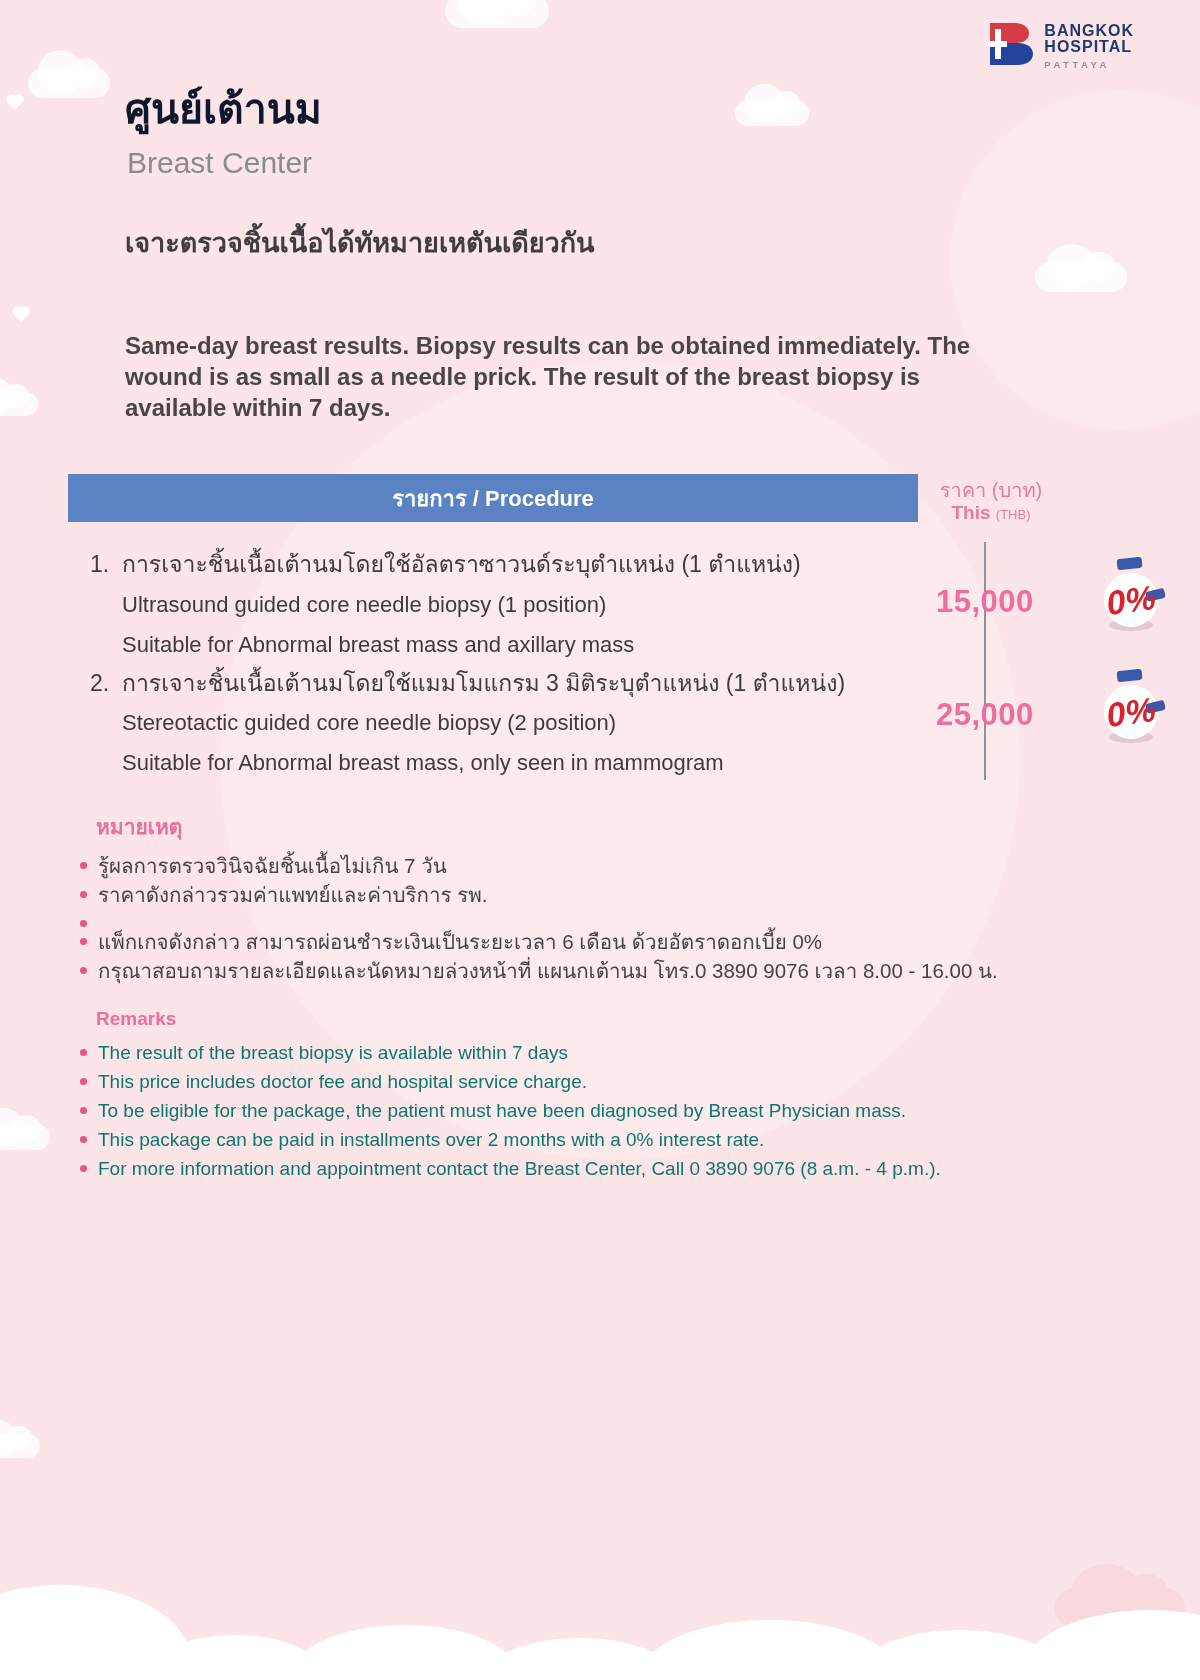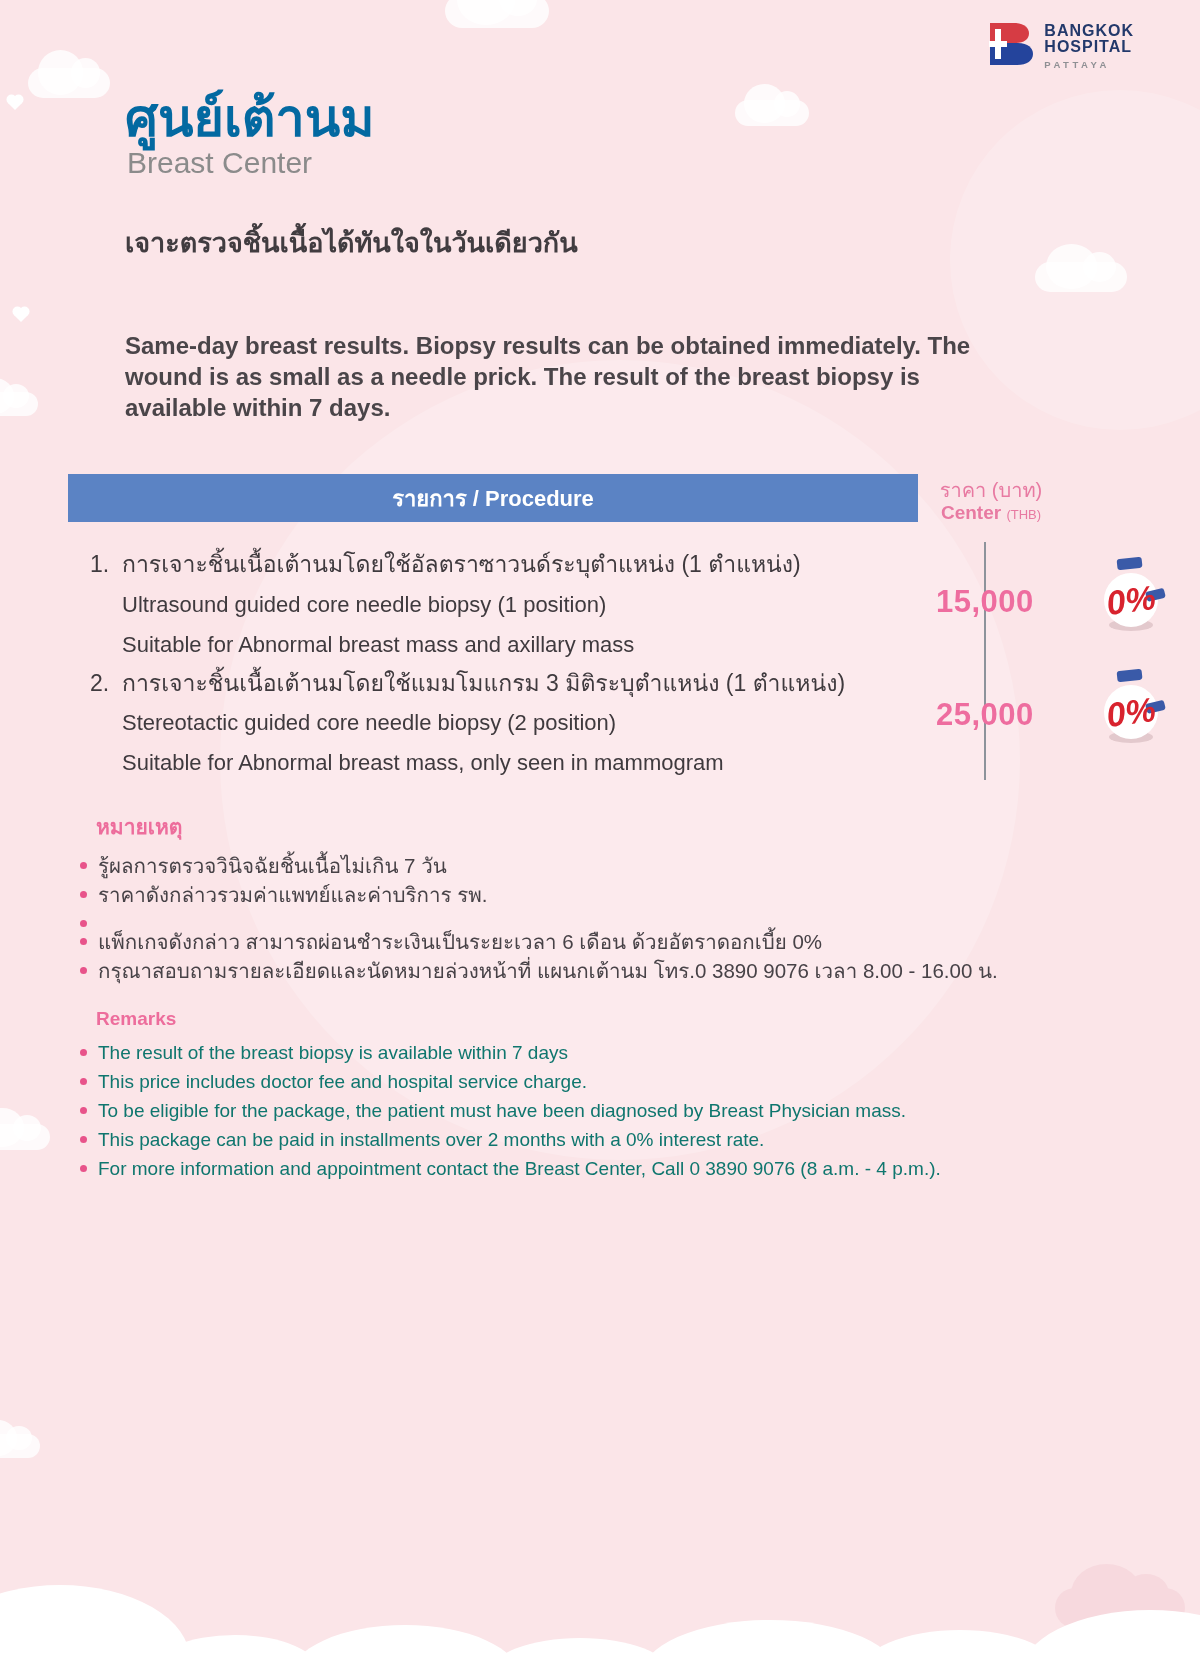--- a/index.html
+++ b/index.html
@@ -41,21 +41,21 @@
   .b6 { left:860px;  bottom:-35px; width:200px; height:85px; }
   .b7 { left:1020px; bottom:-60px; width:260px; height:130px; }
 
   
   .logo { position:absolute; top:22px; right:66px; display:flex; align-items:flex-end; gap:10px; }
   .logo-text { display:flex; flex-direction:column; }
   .logo-line { color:#23396b; font-weight:bold; font-size:16px; letter-spacing:1px; line-height:16px; }
   .logo-sub  { color:#8f9094; font-size:9.5px; letter-spacing:3.5px; margin-top:4px; font-weight:bold; }
 
   
-  .title-th { position:absolute; left:125px; top:76px;  font-size:52px; font-weight:bold; color:#0369a1; }
+  .title-th { position:absolute; left:125px; top:76px;  font-size:41px; font-weight:bold; color:#0f172a; }
   .title-en { position:absolute; left:127px; top:146px; font-size:30px; color:#8b8b8b; }
   .tagline  { position:absolute; left:125px; top:224px; font-size:27px; font-weight:bold; color:#413c40; line-height:38px; }
   .intro    { position:absolute; left:125px; top:330px; width:876px; font-size:24px; font-weight:bold; color:#4a4549; line-height:31px; }
 
   
   .proc-header {
     position:absolute; left:68px; top:474px; width:850px; height:48px;
     background:#5b83c4; color:#fff; font-size:22px; font-weight:bold;
     display:flex; align-items:center; justify-content:center;
   }
@@ -117,30 +117,30 @@
       <span class="logo-line">BANGKOK</span>
       <span class="logo-line">HOSPITAL</span>
       <span class="logo-sub">PATTAYA</span>
     </span>
   </div>
 
   <div class="title-th">ศูนย์เต้านม</div>
   <div class="title-en">Breast Center</div>
 
   <div class="tagline">
-    <div>เจาะตรวจชิ้นเนื้อได้ทันใจในวันเดียวกัน</div>
+    <div>เจาะตรวจชิ้นเนื้อได้ทัหมายเหตันเดียวกัน</div>
   </div>
 
   <div class="intro">Same-day breast results. Biopsy results can be obtained immediately. The wound is as small as a needle prick. The result of the breast biopsy is available within 7 days.</div>
 
   <div class="proc-header">รายการ / Procedure</div>
   <div class="price-header">
     <div class="l1">ราคา (บาท)</div>
     <div class="l2">
-      <span>Center</span>
+      <span>This</span>
       <span class="unit">(THB)</span>
     </div>
   </div>
   <div class="v-divider"></div>
 
   <div class="row-line thai" style="top:549px;">
     <span class="row-num">1.</span>
     <span>การเจาะชิ้นเนื้อเต้านมโดยใช้อัลตราซาวนด์ระบุตำแหน่ง (1 ตำแหน่ง)</span>
   </div>
   <div class="row-line en" style="top:590px;">Ultrasound guided core needle biopsy (1 position)</div>

